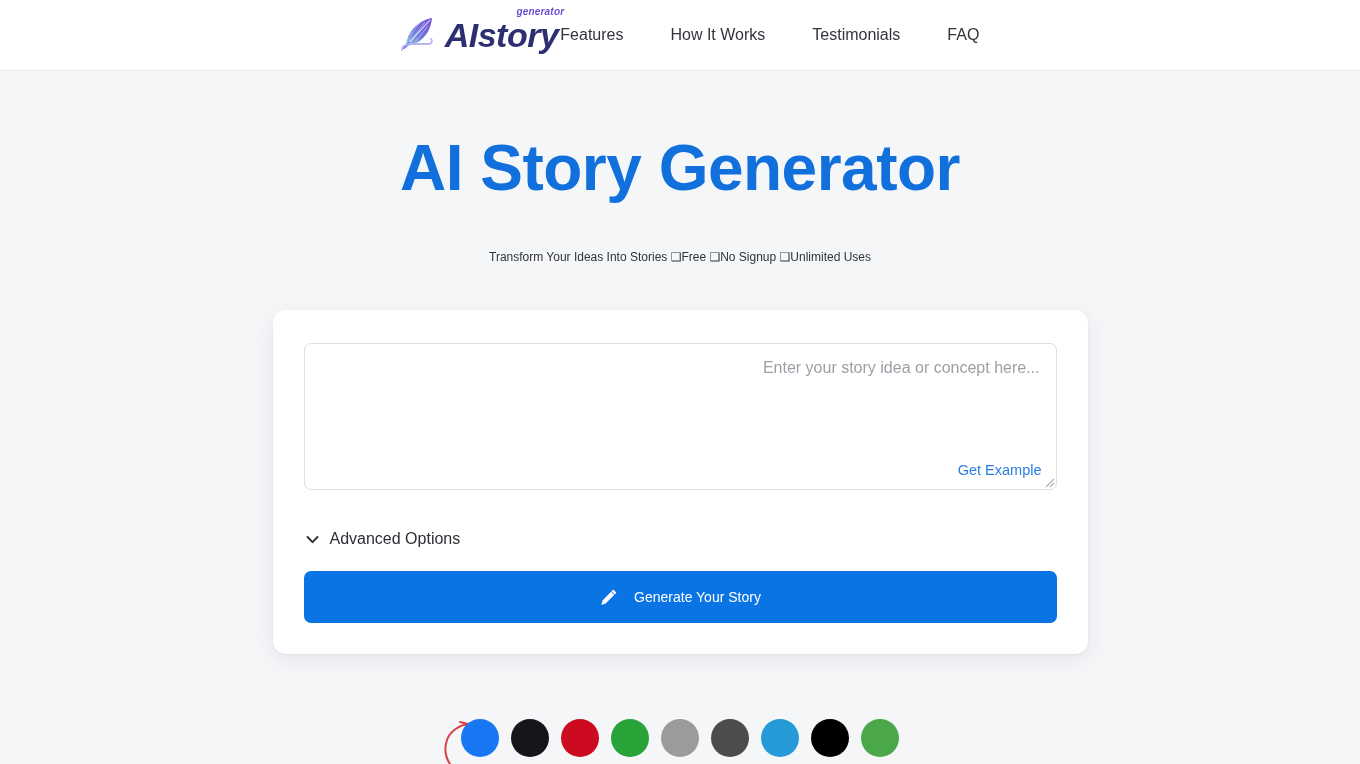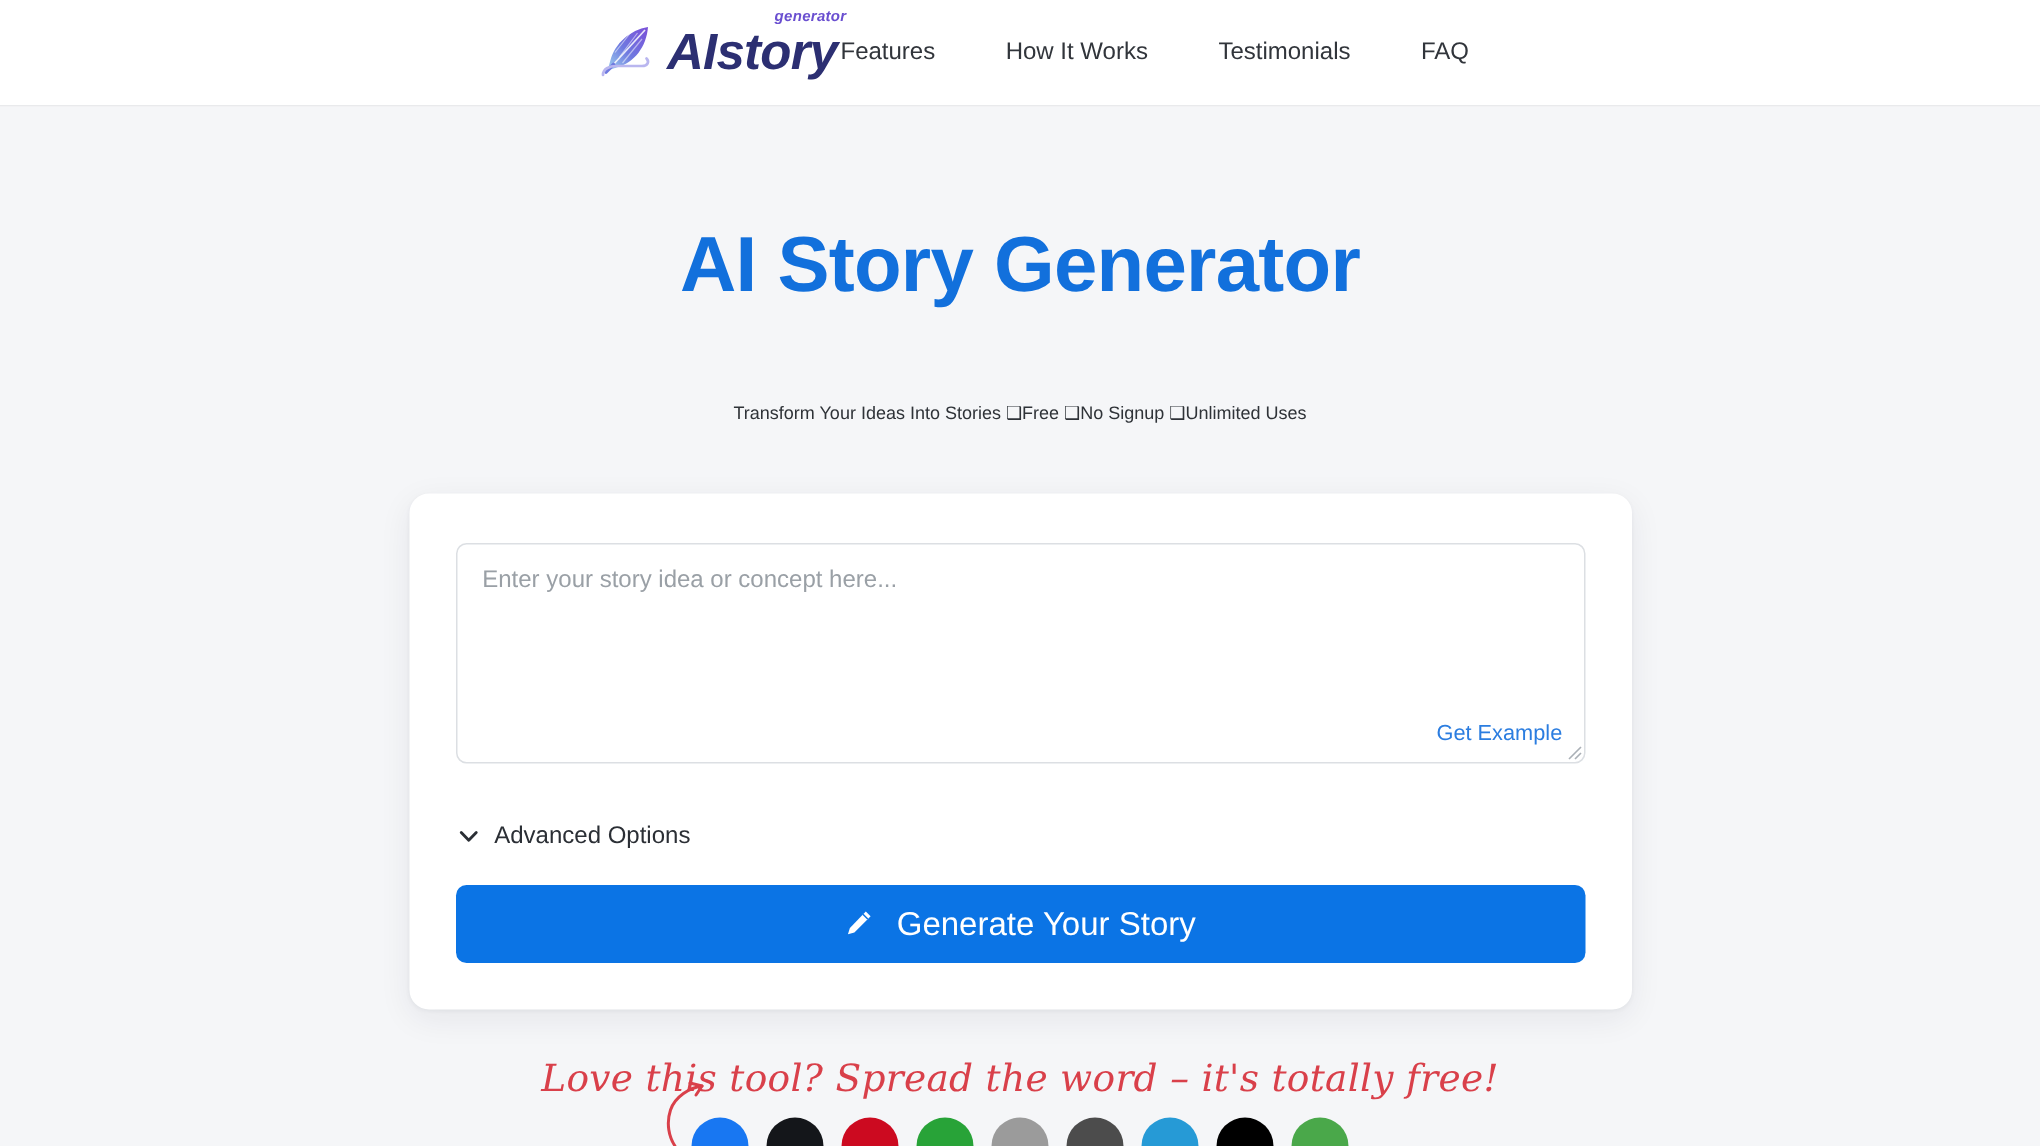--- a/index.html
+++ b/index.html
@@ -65,22 +65,22 @@
     text-decoration: none;
     white-space: nowrap;
   }
 
   
   .hero {
     padding-top: 61px;
     text-align: center;
   }
   .hero-title {
-    margin: 16px;
-    font-size: 52px;
+    margin: 0;
+    font-size: 64px;
     font-weight: bold;
     color: #1270dc;
     letter-spacing: -0.5px;
     line-height: 1.15;
   }
   .hero-sub {
     margin: 0;
     padding-top: 43px;
     font-size: 12px;
     color: #2f3338;
@@ -105,20 +105,21 @@
     height: 147px;
     border: 1px solid #dcdfe3;
     border-radius: 7px;
     padding: 15px 16px 15px 17px;
     font-family: "Liberation Sans", sans-serif;
     font-size: 16px;
     color: #31353b;
     background: #fff;
     resize: none;
     outline: none;
+    text-align: right;
   }
   .story-input::placeholder { color: #9aa0a6; }
   .resize-grip {
     position: absolute;
     right: 2px;
     bottom: 2px;
     width: 13px;
     height: 13px;
     pointer-events: none;
   }
@@ -148,21 +149,21 @@
   .advanced-label { font-size: 16px; color: #2b2f35; }
 
   .generate-btn {
     margin-top: 23px;
     width: 100%;
     height: 52px;
     background: #0b74e5;
     border: 0;
     border-radius: 7px;
     color: #ffffff;
-    font-size: 22px;
+    font-size: 14px;
     font-family: "Liberation Sans", sans-serif;
     display: flex;
     align-items: center;
     justify-content: center;
     gap: 16px;
     cursor: pointer;
   }
   .pencil { width: 19px; height: 19px; display: block; flex: none; }
 
   
@@ -269,21 +270,20 @@
     <span>Generate Your Story</span>
   </button>
 </section>
 
 <svg class="share-arrow" viewBox="0 0 34 46">
   <path d="M30 6 C22 7 12 13 9 22 C6 31 8 40 12 46" stroke="#d9404a" stroke-width="2" fill="none" stroke-linecap="round"></path>
   <path d="M30 6 L22 4 M30 6 L26 12" stroke="#d9404a" stroke-width="2" fill="none" stroke-linecap="round"></path>
 </svg>
 
 <section class="share">
-  <div class="share-text">Love this tool? Spread the word – it's totally free!</div>
   <div class="share-row">
     <button class="share-btn" style="background: rgb(24, 119, 242);"></button>
     <button class="share-btn" style="background: rgb(20, 22, 26);"></button>
     <button class="share-btn" style="background: rgb(204, 10, 32);"></button>
     <button class="share-btn" style="background: rgb(40, 163, 56);"></button>
     <button class="share-btn" style="background: rgb(155, 155, 155);"></button>
     <button class="share-btn" style="background: rgb(76, 76, 76);"></button>
     <button class="share-btn" style="background: rgb(38, 154, 214);"></button>
     <button class="share-btn" style="background: rgb(0, 0, 0);"></button>
     <button class="share-btn" style="background: rgb(74, 168, 74);"></button>

